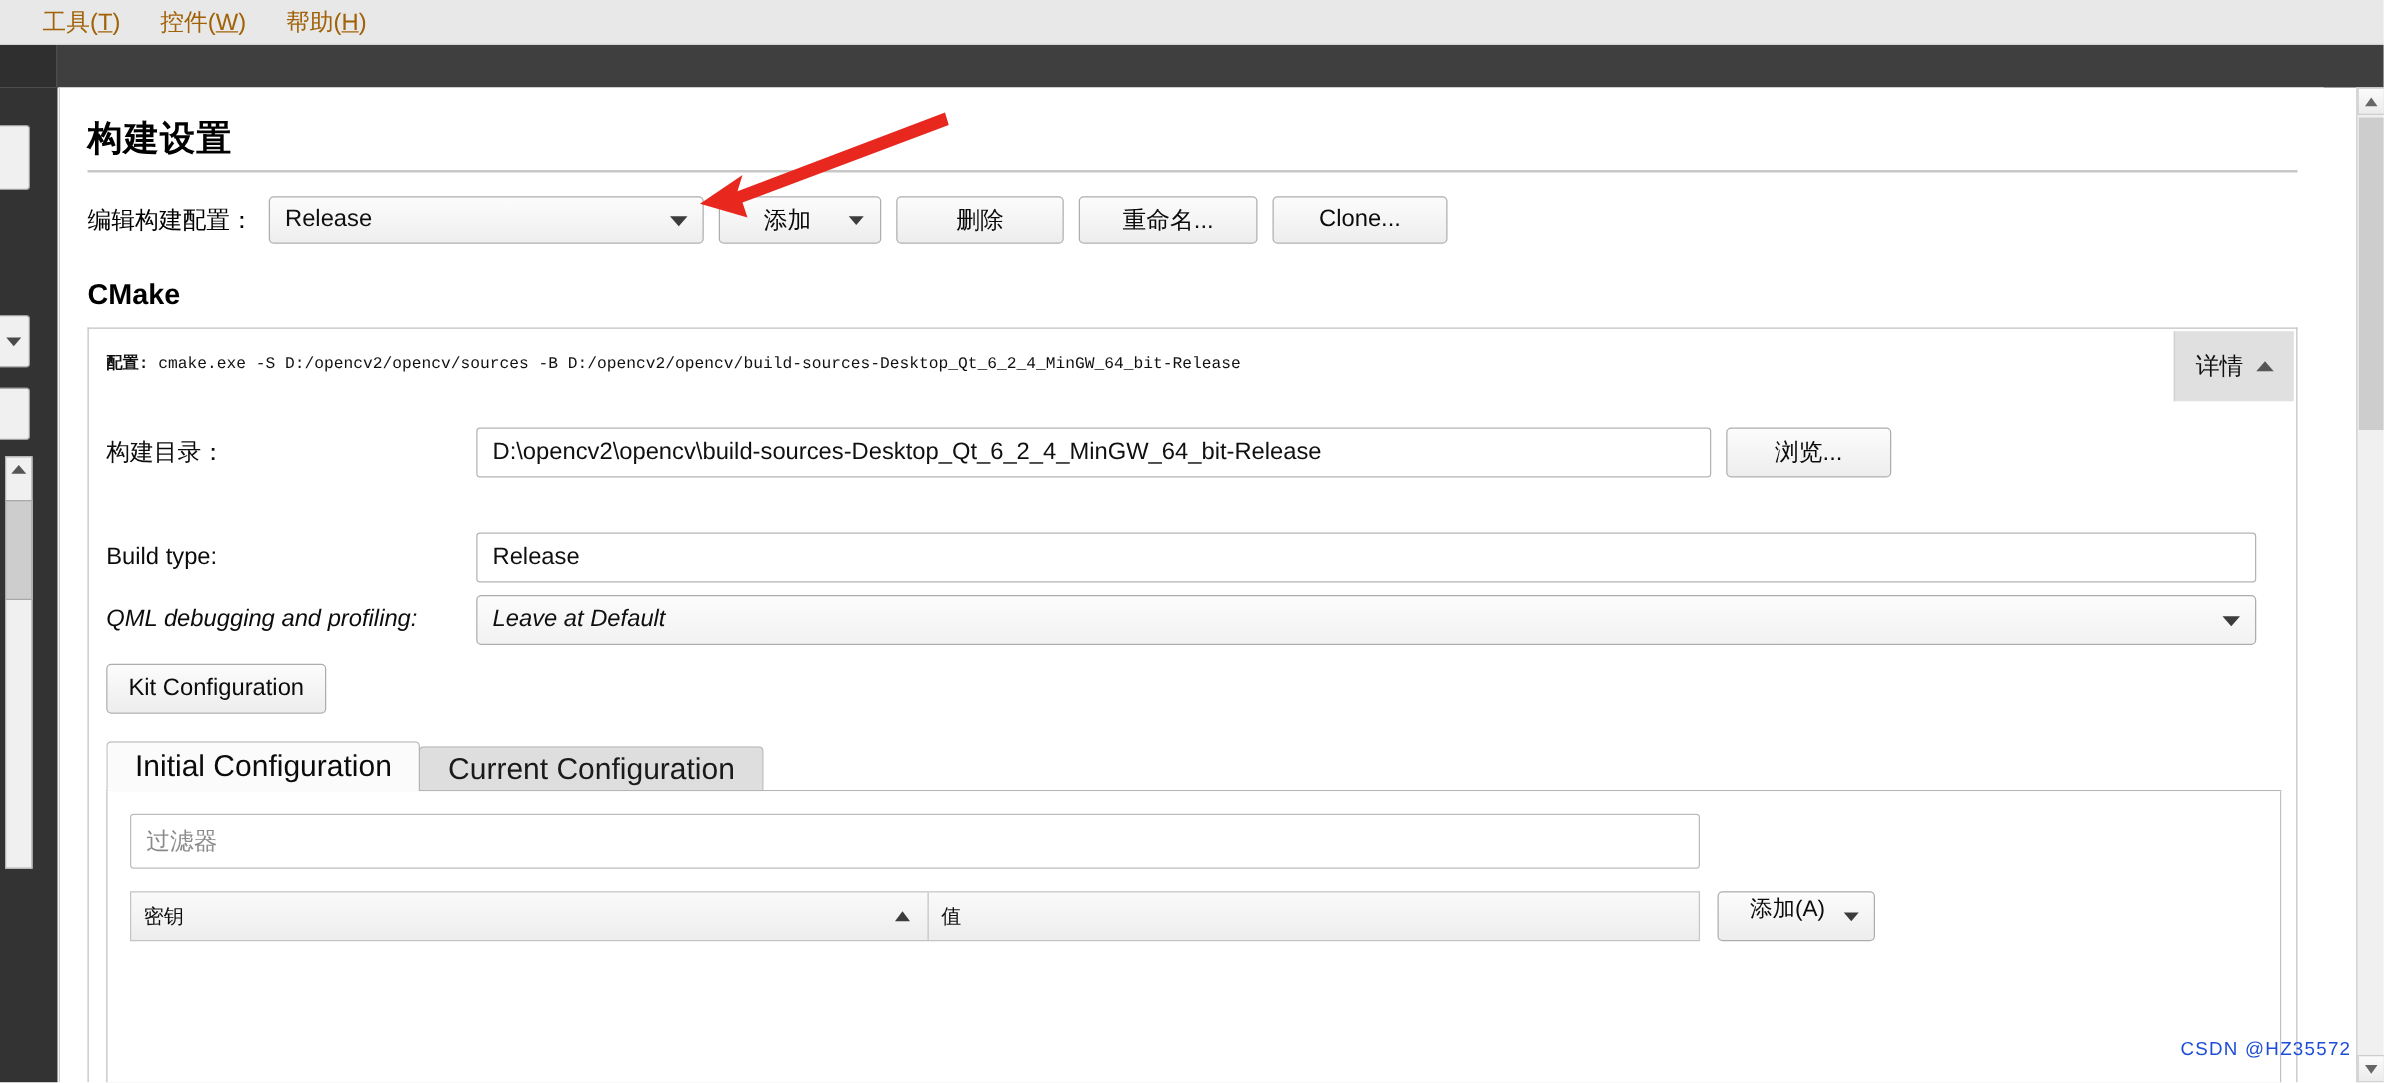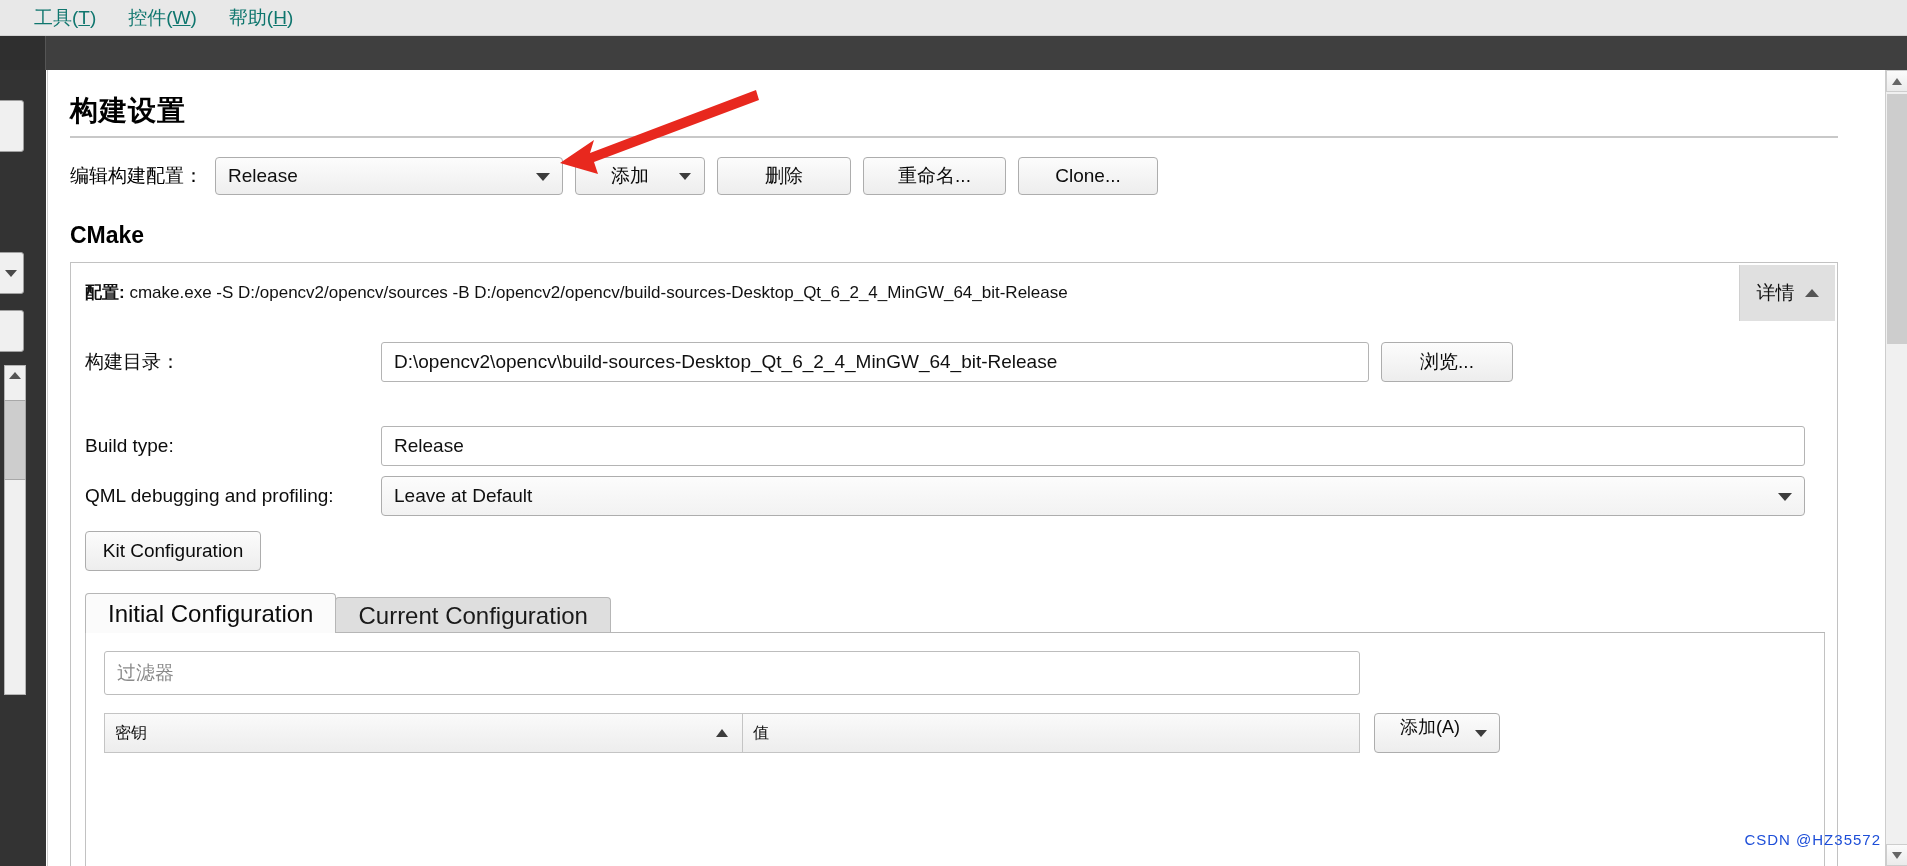--- a/index.html
+++ b/index.html
@@ -24,21 +24,21 @@
     left: 0; top: 0;
     width: 1907px; height: 36px;
     background: #e8e8e8;
     border-bottom: 1px solid #d3d3d3;
     display: flex;
     align-items: center;
     padding-left: 18px;
   }
   .menu-item {
     font-size: 19px;
-    color: #0f766e;
+    color: #a16207;
     padding: 4px 16px;
     white-space: nowrap;
     cursor: default;
   }
   .menu-item u { text-decoration: underline; }
 
   
   .dark-strip {
     position: absolute;
     left: 0; top: 36px;
@@ -212,25 +212,26 @@
     left: 22px; top: 192px;
     width: 1768px; height: 604px;
     border: 1px solid #c2c2c2;
     border-bottom: none;
     background: #ffffff;
   }
   .configure-line {
     position: absolute;
     left: 14px; top: 18px;
     width: 1610px;
-    font-size: 17px;
+    font-size: 13px;
     color: #111111;
     white-space: nowrap;
     overflow: hidden;
     text-overflow: ellipsis;
+    font-family: Liberation Mono, monospace;
   }
   .configure-line b { font-weight: bold; }
   .details-btn {
     position: absolute;
     right: 2px; top: 2px;
     width: 96px; height: 56px;
     background: #e0e0e0;
     border: none;
     border-left: 1px solid #d0d0d0;
     display: flex;
@@ -288,21 +289,21 @@
     font-size: 19px;
     color: #0b0b0b;
     font-family: "Liberation Sans", "DejaVu Sans", sans-serif;
     display: inline-flex; align-items: center; justify-content: center;
     cursor: default;
   }
   .row-buildtype { top: 162px; }
   .row-buildtype .form-label { width: 296px; }
   .row-buildtype .field { width: 1424px; }
 
-  .row-qml { top: 212px; }
+  .row-qml { top: 212px; font-style: italic; }
   .row-qml .form-label { width: 296px; }
   .row-qml .combo {
     width: 1424px; height: 40px;
     background: linear-gradient(#fcfcfc, #f2f2f2);
   }
 
   .kit-btn {
     position: absolute;
     left: 14px; top: 268px;
     height: 40px; width: 176px;

